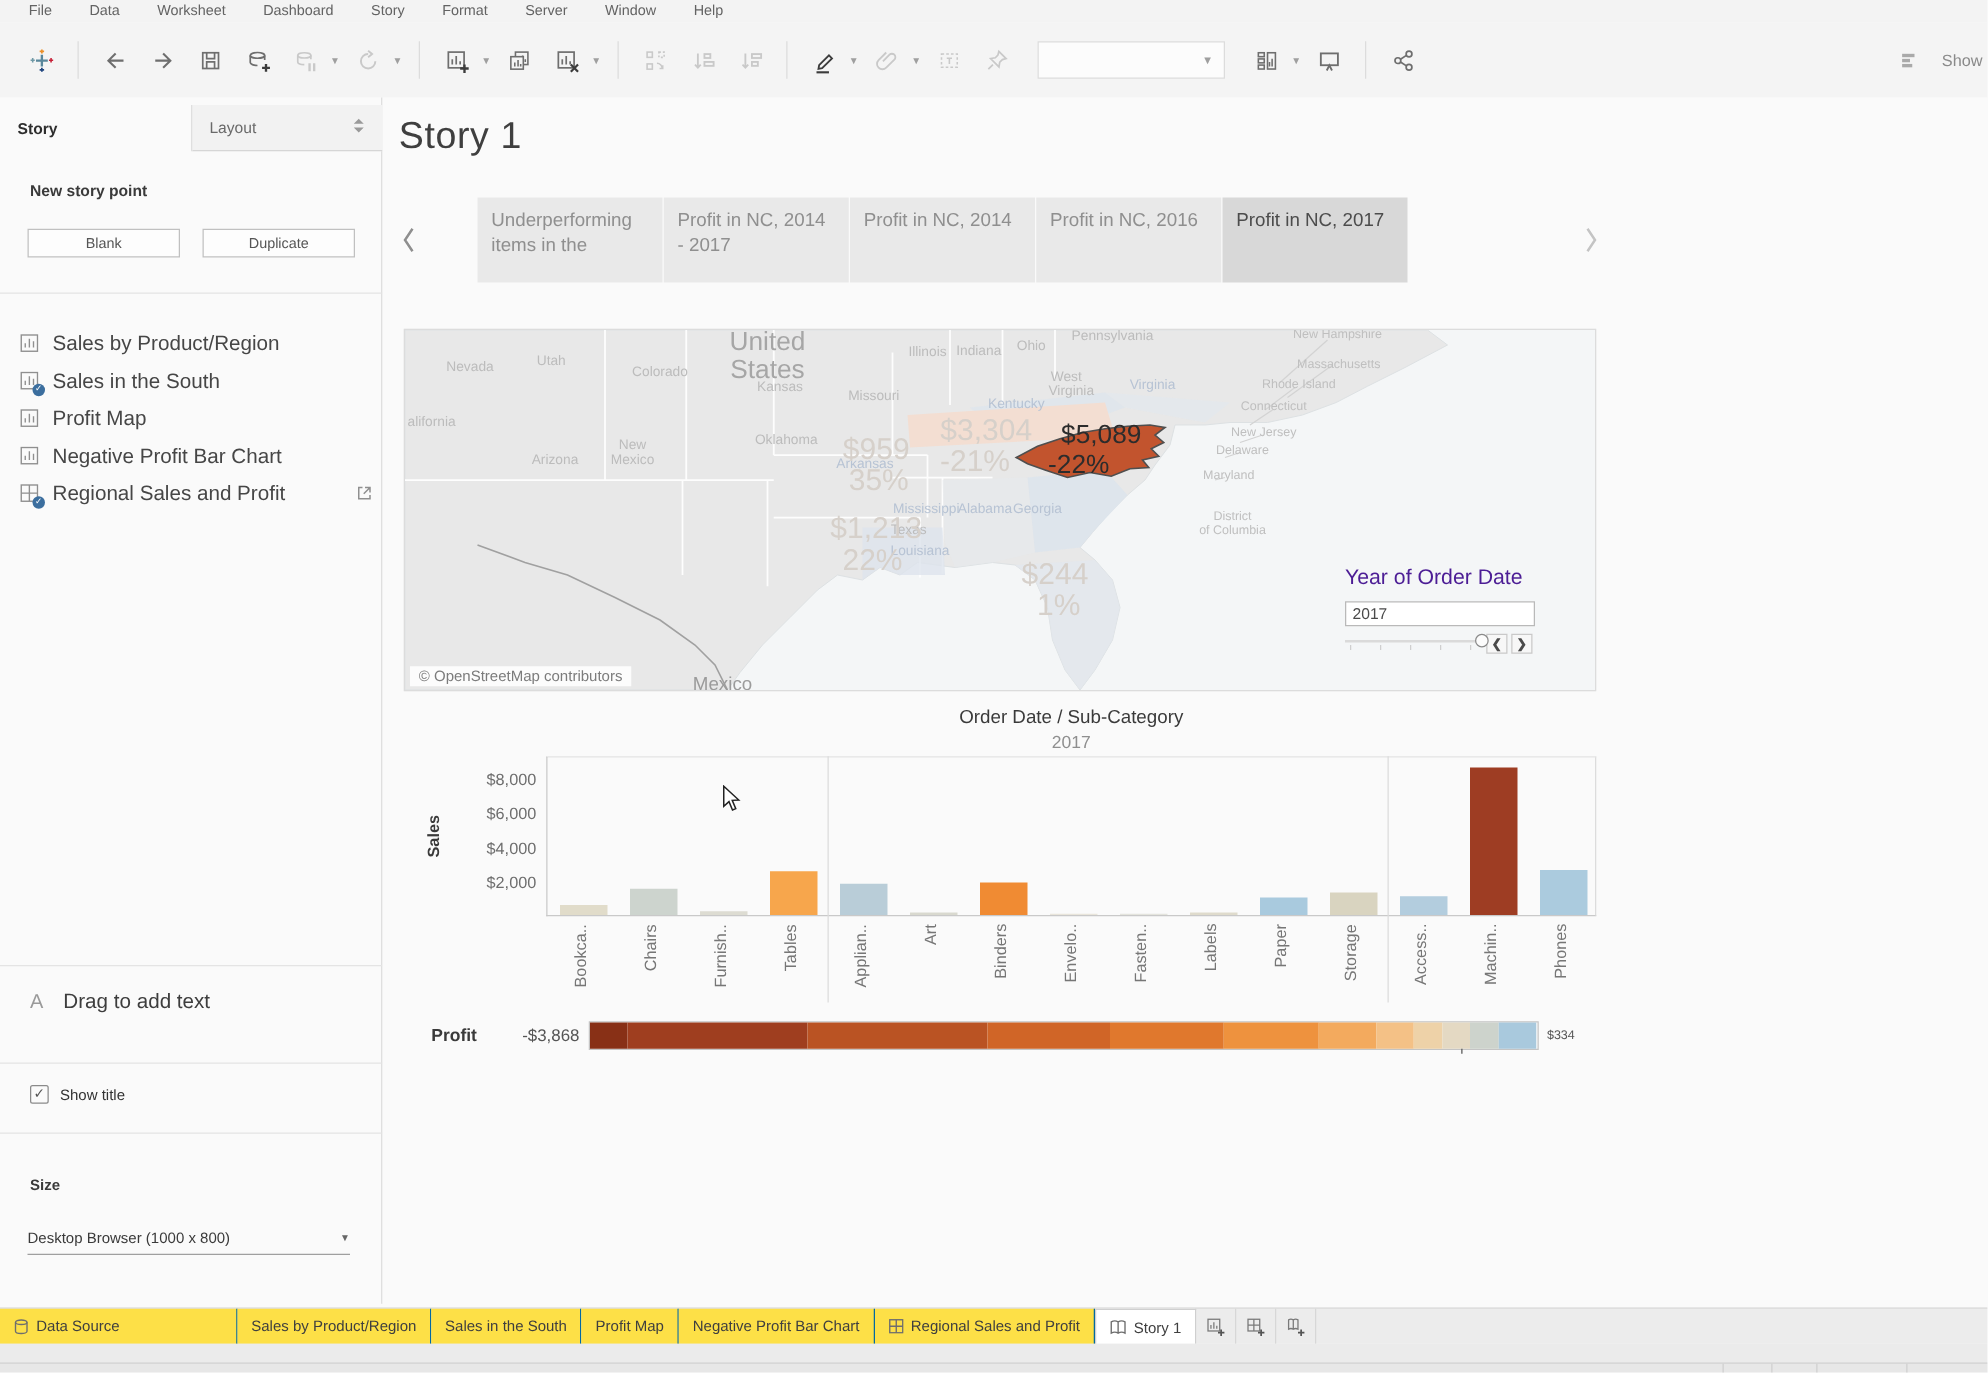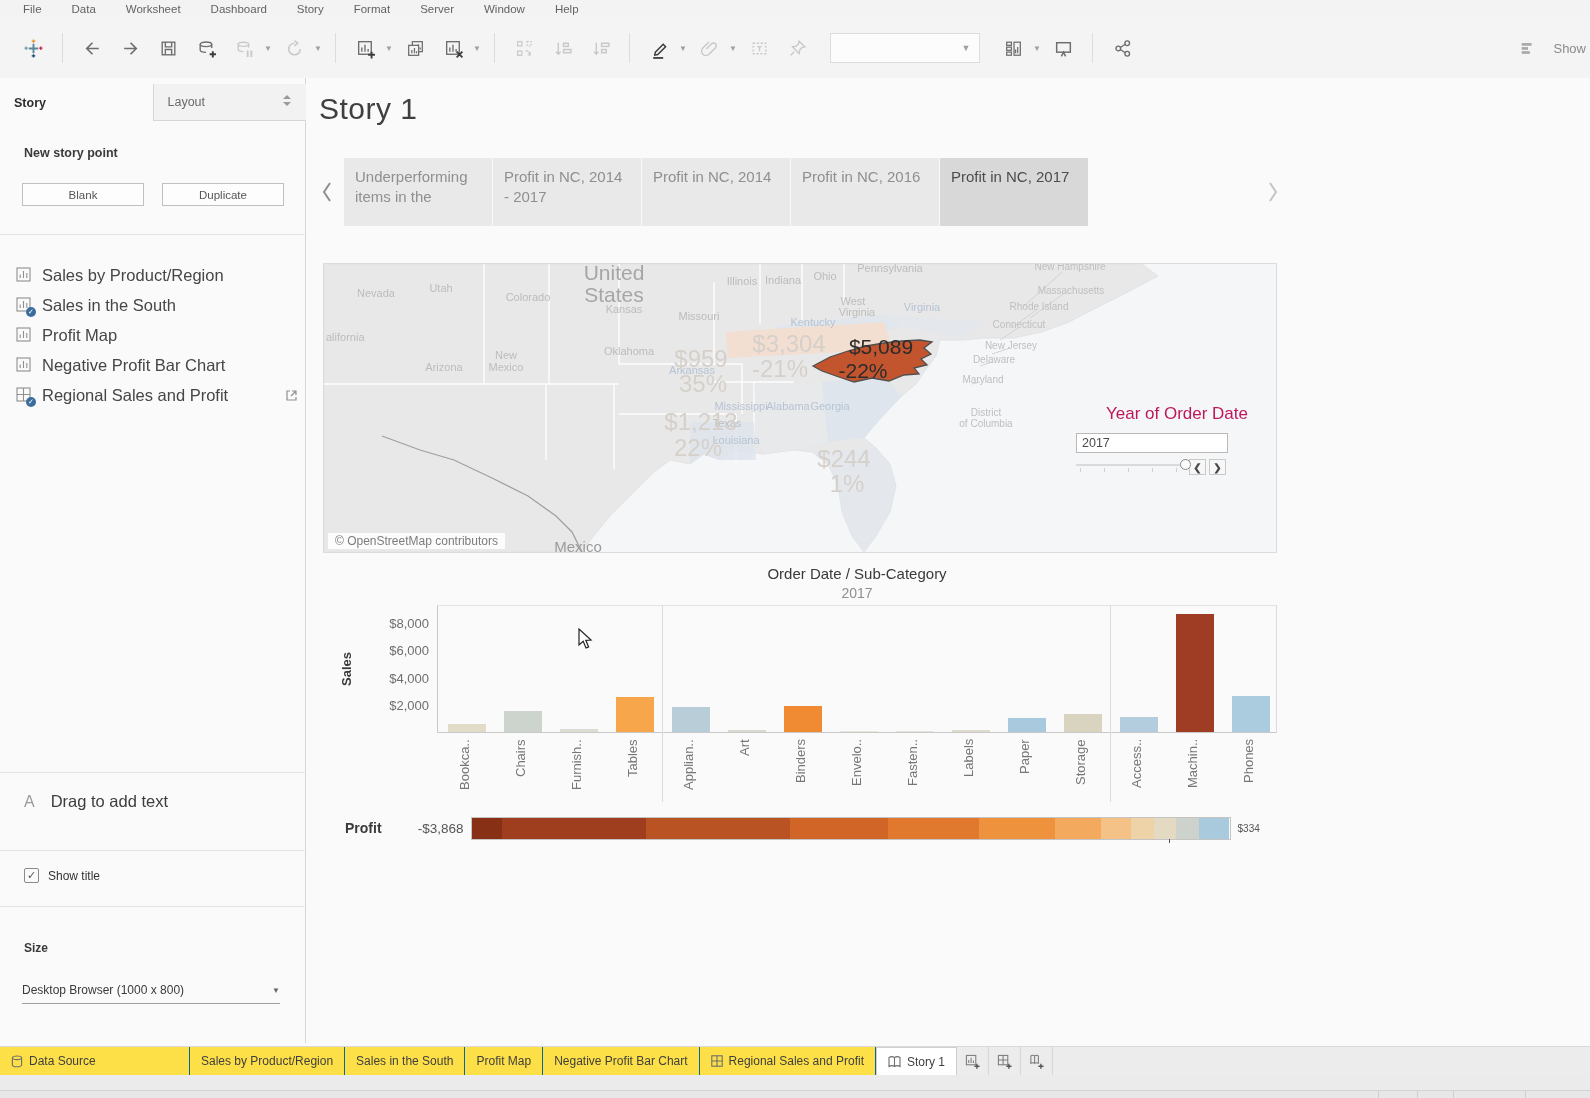--- a/index.html
+++ b/index.html
@@ -62,21 +62,21 @@
   #size-label { position:absolute; left:24px; top:863px; font-size:12px; font-weight:bold; color:#3a3a3a; }
   #size-select { position:absolute; left:22px; top:905px; width:258px;
     border-bottom:1px solid #9f9f9f; padding-bottom:6px; display:flex; align-items:center;
     justify-content:space-between; }
   #size-value { font-size:12px; color:#3a3a3a;text-align:center; }
   #size-caret { font-size:8px; color:#666; }
   
   #main { position:absolute; left:306px; top:78px; width:1284px; height:965px; background:#fafafa; }
   #story-title { position:absolute; left:13px; top:14px; font-size:30px; font-weight:300;
     color:#3f3f3f; letter-spacing:0.5px; }
-  #navigator { position:absolute; left:8px; top:80px; width:972px; height:68px; display:flex; }
+  #navigator { position:absolute; left:8px; top:80px; width:972px; height:68px; display:flex;gap:38px; }
   .nav-chevron { width:26px; display:flex; align-items:center; justify-content:center; }
   .nav-chevron svg { display:block; }
   #story-tabs { display:flex; flex:1; gap:1px; margin:0 4px; }
   .story-tab { width:148px; background:#e9e9e9; color:#8f8f8f; font-size:15px;
     padding:9px 11px; line-height:1.35; overflow:hidden; }
   .story-tab.active { background:#d8d8d8; color:#4c4c4c; }
   
   #map { position:absolute; left:17px; top:185px; width:954px; height:290px;
     border:1px solid #dcdcdc; background:#f4f6f7; }
   #map svg { display:block; }
@@ -84,21 +84,21 @@
   text.ml-blue { fill:#b7c3d4; font-size:11px; }
   text.ml-ne { fill:#bfbfbf; font-size:10px; }
   text.ml-big { fill:#a6a6a6; font-size:21px; }
   text.ml-place { fill:#9b9b9b; font-size:15px; }
   text.ml-faded { fill:#d6d0ca; font-size:24px; }
   text.ml-dark { fill:#2c2c2c; font-size:21px; }
   #map-attrib { position:absolute; left:4px; bottom:3px; background:rgba(255,255,255,.85);
     font-size:12px; color:#7c7c7c; padding:1px 7px; }
   
   #filter-card { position:absolute; left:770px; top:326px; width:172px; }
-  #filter-title { font-size:17px; font-weight:500; color:#be185d; text-align:right; white-space:nowrap; }
+  #filter-title { font-size:17px; font-weight:500; color:#4c1d95; text-align:left; white-space:nowrap;margin-top:48px; }
   #filter-input { margin-top:9px; width:152px; height:20px; border:1px solid #b9b9b9;
     background:#fff; font-size:12.5px; color:#4a4a4a; padding:0 5px;
     font-family:"Liberation Sans", sans-serif; }
   #filter-slider-row { margin-top:6px; display:flex; align-items:center; }
   #slider-track { position:relative; width:110px; height:12px; }
   #slider-line { position:absolute; left:0; top:3px; width:100%; height:2px; background:#dadada; }
   .slider-tick { position:absolute; top:7px; width:1px; height:4px; background:#cfcfcf; }
   #slider-handle { position:absolute; right:-5px; top:-2px; width:11px; height:11px;
     border-radius:50%; background:#fcfcfc; border:1.5px solid #8a8a8a; }
   .slider-btn { width:17px; height:16px; border:1px solid #c9c9c9; background:#f7f7f7;

